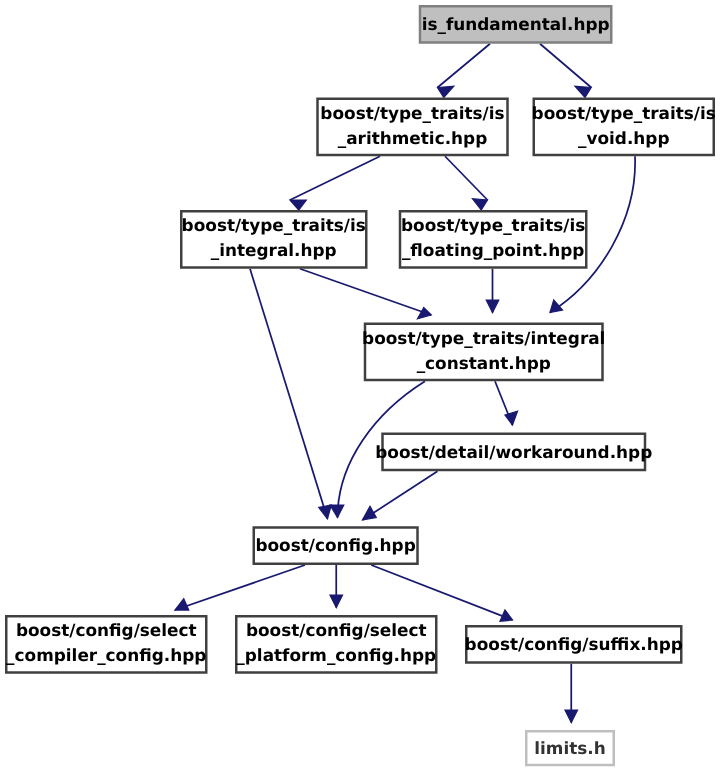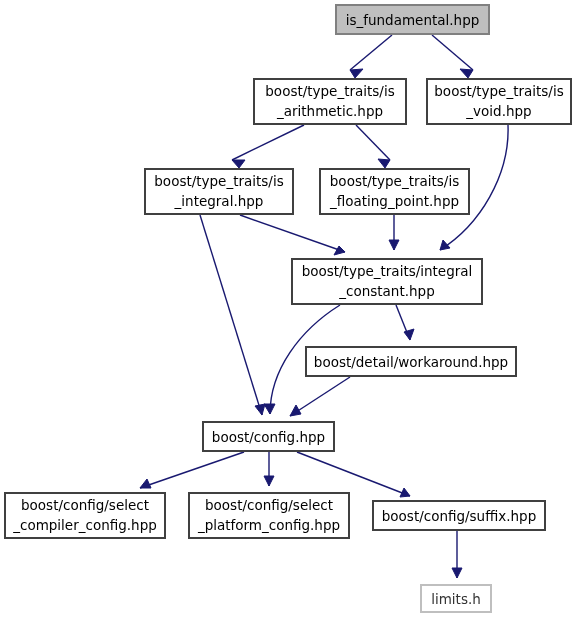--- a/index.html
+++ b/index.html
@@ -10,20 +10,21 @@
   body {
     width: 579px;
     height: 619px;
     font-family: "DejaVu Sans", "Liberation Sans", sans-serif;
     overflow: hidden;
   }
   #graph-root {
     position: relative;
     width: 470px;
     height: 619px;
+    font-weight: bold;
   }
   svg#dep-graph {
     display: block;
     width: 579px;
     height: 619px;
   }
   .node-box {
     fill: #ffffff;
     stroke: #404040;
     stroke-width: 2;

